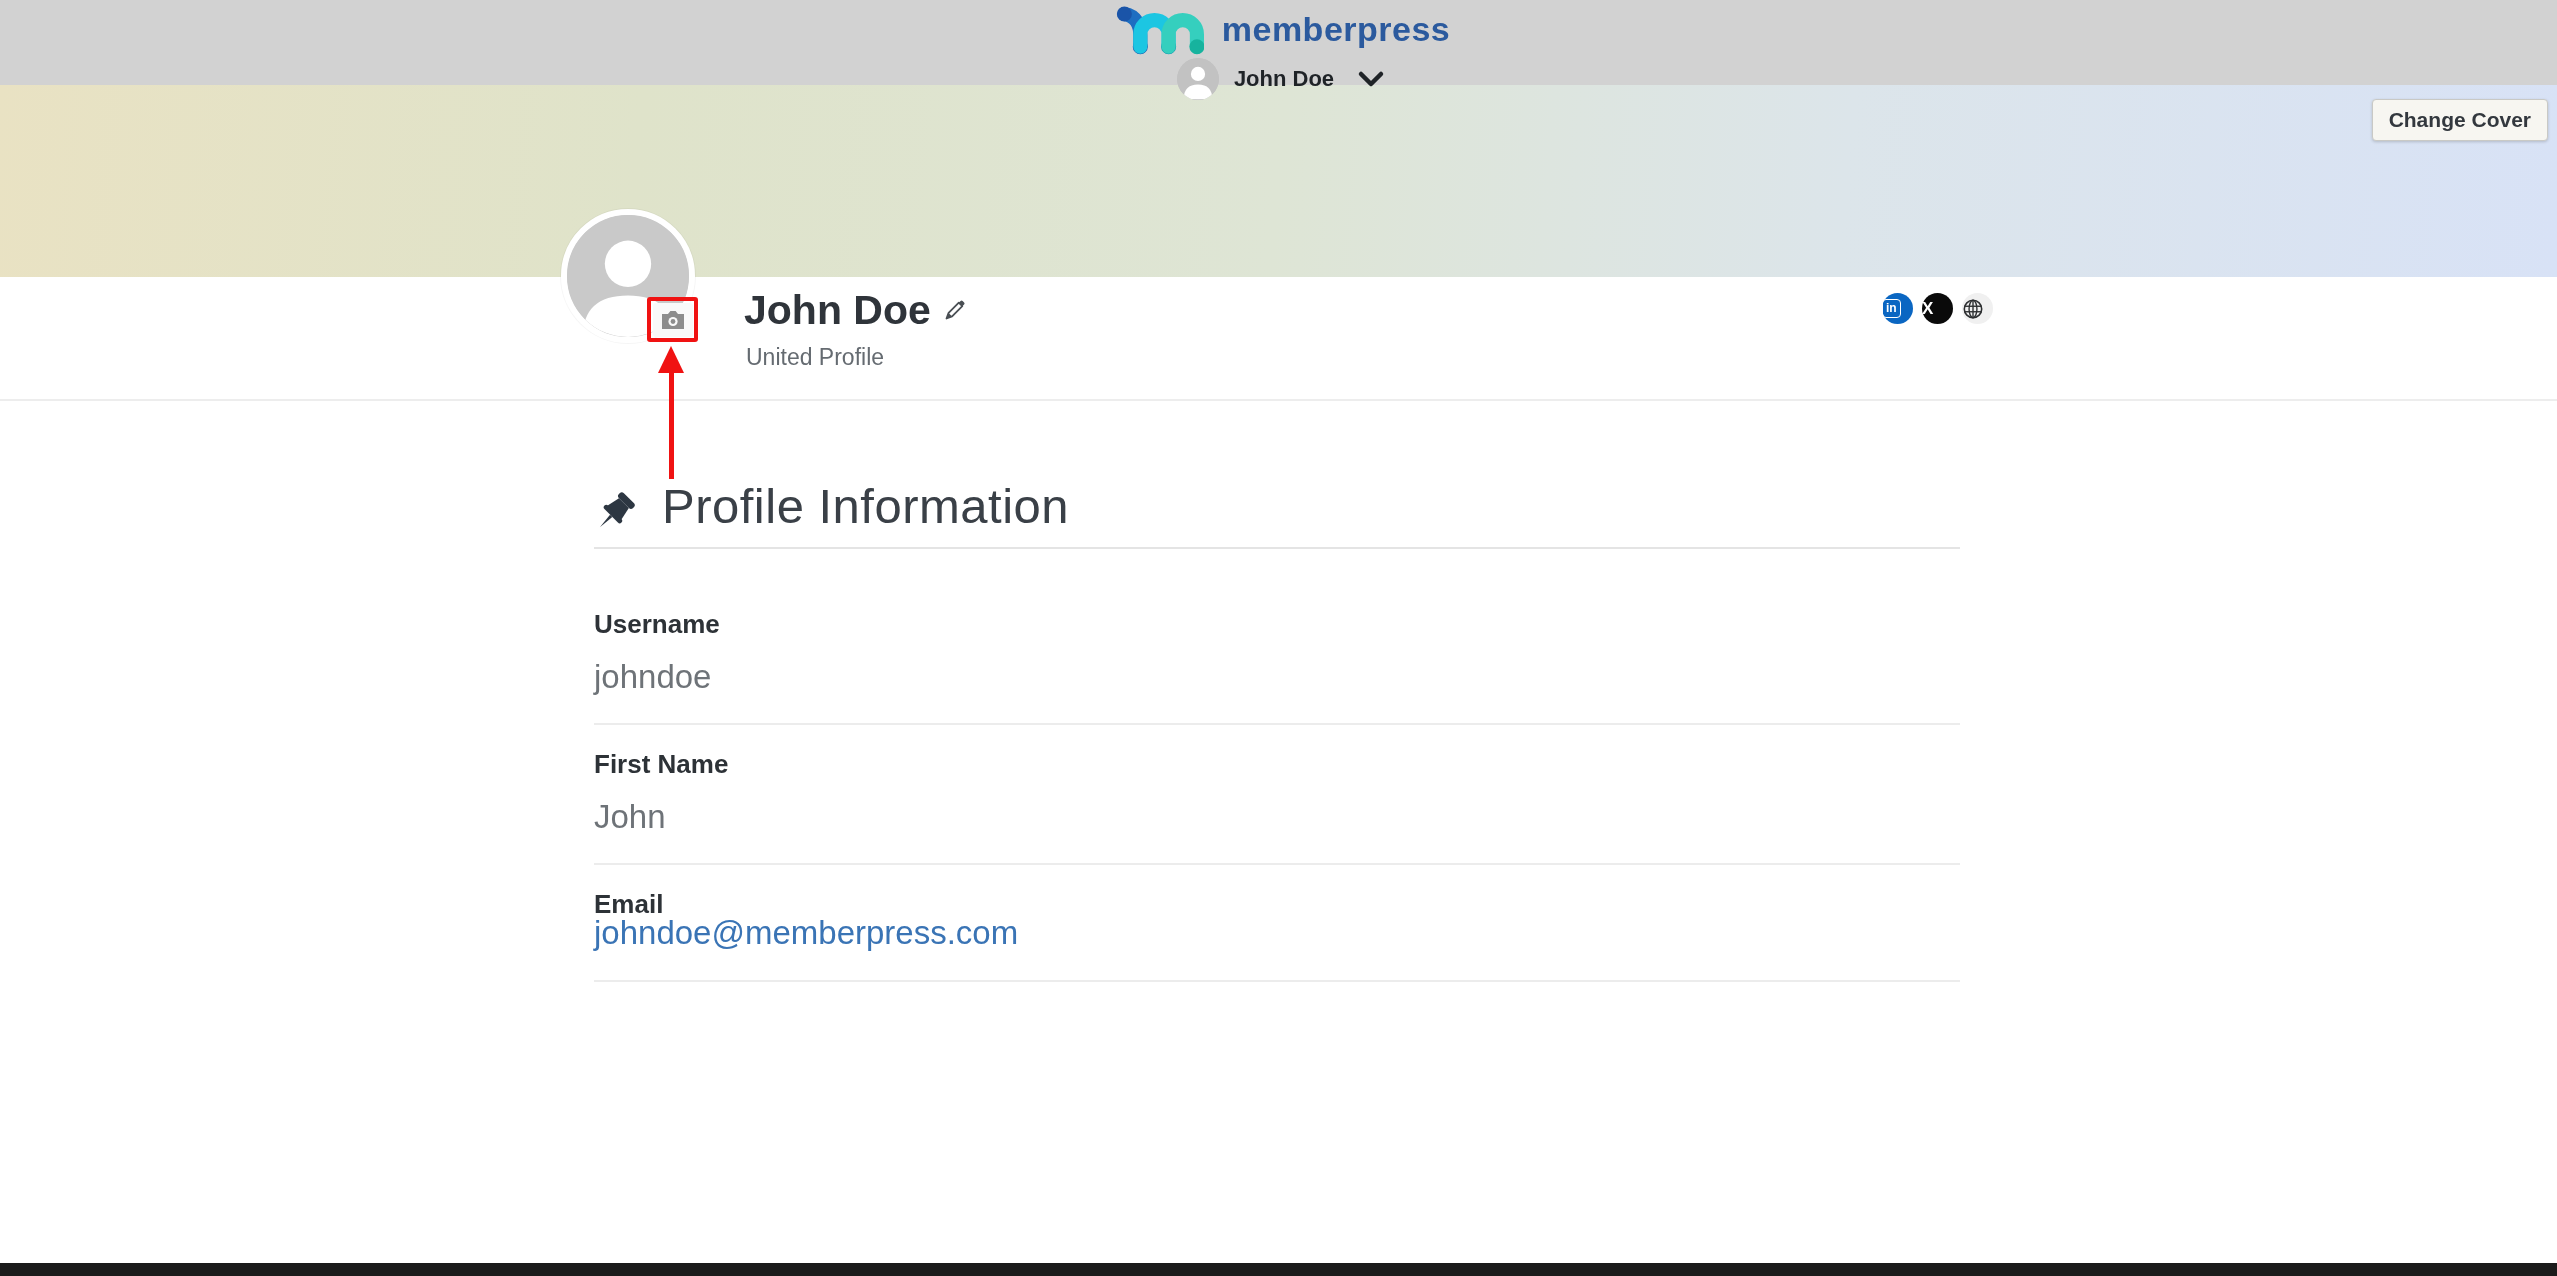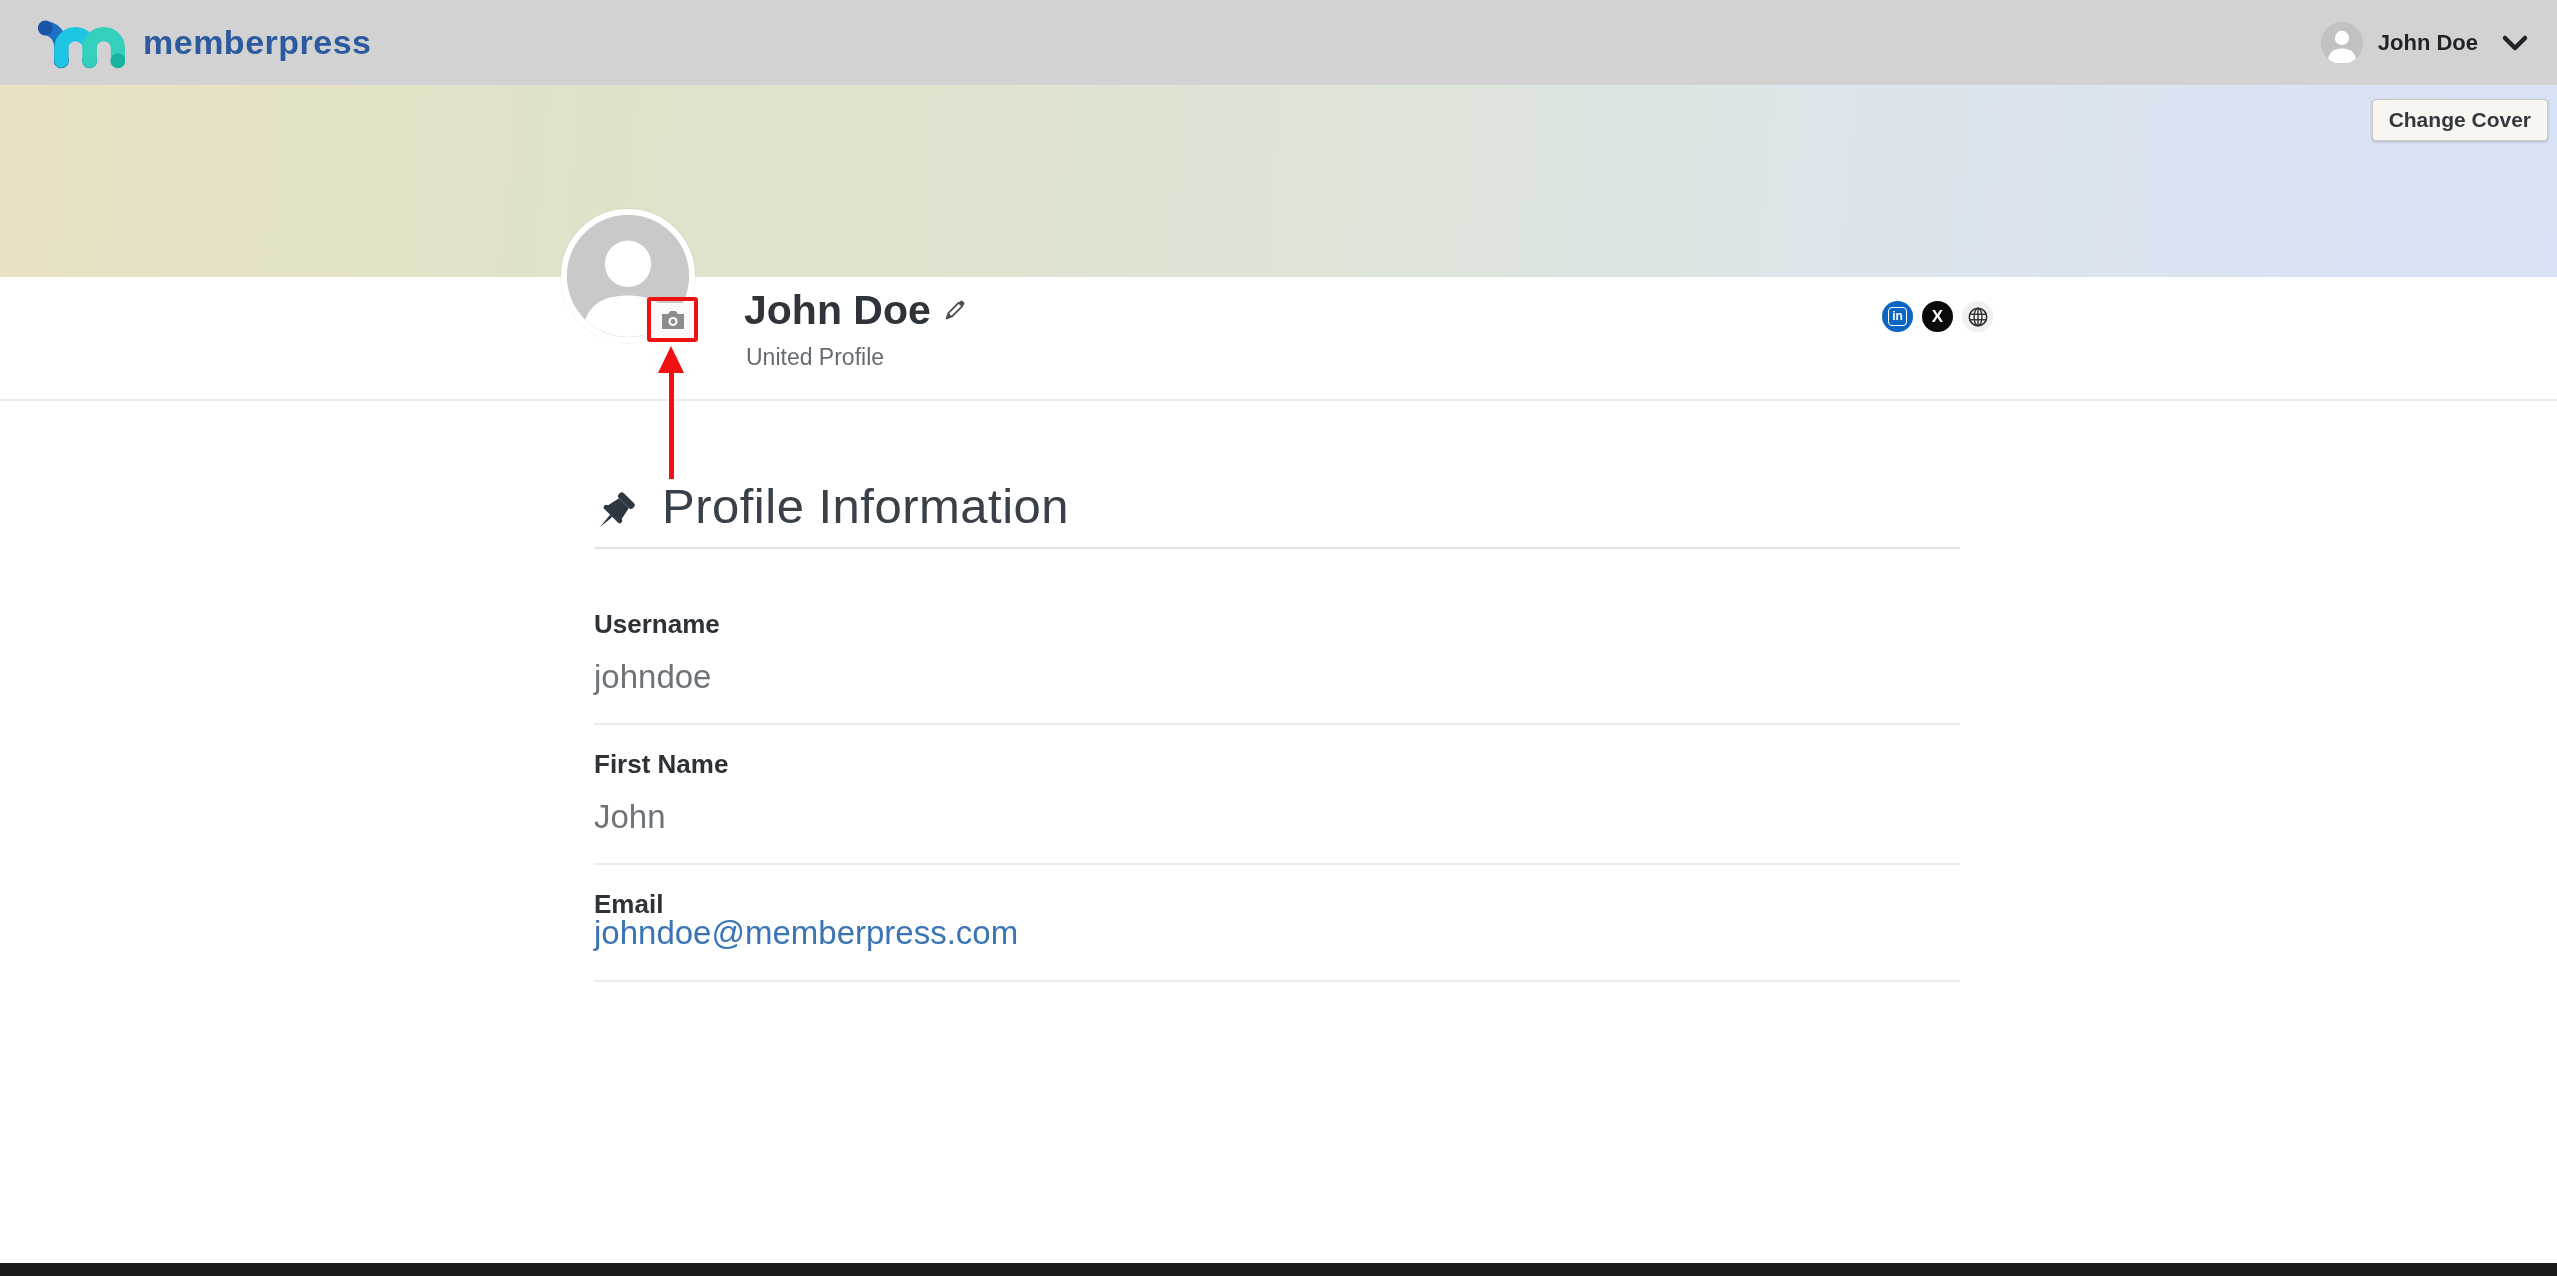--- a/index.html
+++ b/index.html
@@ -11,20 +11,21 @@
     overflow:hidden;
   }
 
   
   .topbar {
     position:absolute; top:0; left:0; width:2557px; height:85px;
     background:#d2d2d2;
     display:flex; align-items:center; justify-content:space-between;
     padding:0 28px 0 33px;
     z-index:3;
+    flex-direction:column;
   }
   .brand { display:flex; align-items:center; gap:18px; }
   .brand-logo { width:92px; height:58px; display:block; }
   .brand-name {
     font-size:34px; font-weight:700; color:#2b5a9e; letter-spacing:.5px;
   }
   .user-menu { display:flex; align-items:center; gap:15px; cursor:pointer; }
   .avatar-sm {
     width:42px; height:42px; border-radius:50%; background:#c2c2c2; overflow:hidden;
     flex:0 0 auto;
@@ -75,21 +76,21 @@
   .profile-name { font-size:41px; font-weight:700; color:#2f343a; line-height:1.1; }
   .edit-pencil { width:24px; height:24px; margin-top:10px; cursor:pointer; }
   .profile-location {
     position:absolute; left:746px; top:344px;
     font-size:23px; color:#656b71; z-index:4;
   }
 
   .socials { position:absolute; left:1882px; top:293px; display:flex; gap:9px; z-index:4; }
   .social-circle {
     width:31px; height:31px; border-radius:50%;
-    display:flex; align-items:center; justify-content:center; cursor:pointer;margin-top:8px;
+    display:flex; align-items:center; justify-content:flex-start; cursor:pointer;
   }
   .social-linkedin { background:#0a66c2; }
   .social-linkedin .in-badge {
     color:#ffffff; font-size:12px; font-weight:700; line-height:1;
     border:1.5px solid #ffffff; border-radius:4px; padding:2px 3px 3px;
   }
   .social-x { background:#0a0a0a; }
   .social-x span { color:#ffffff; font-size:17px; font-weight:700; line-height:1; }
   .social-globe { background:#f0f0f0; }
   .social-globe svg { width:22px; height:22px; }

